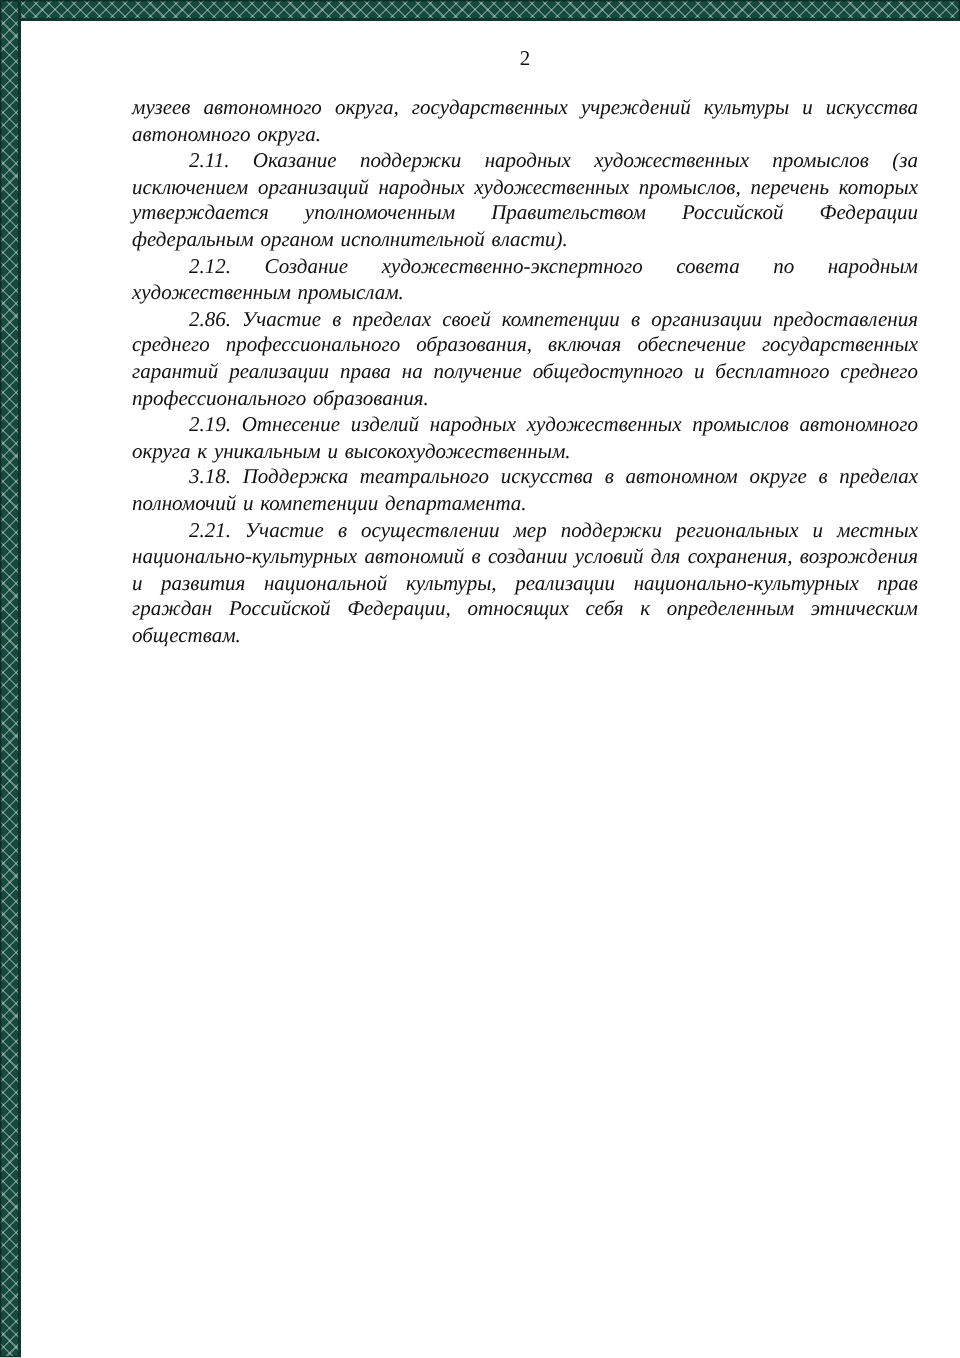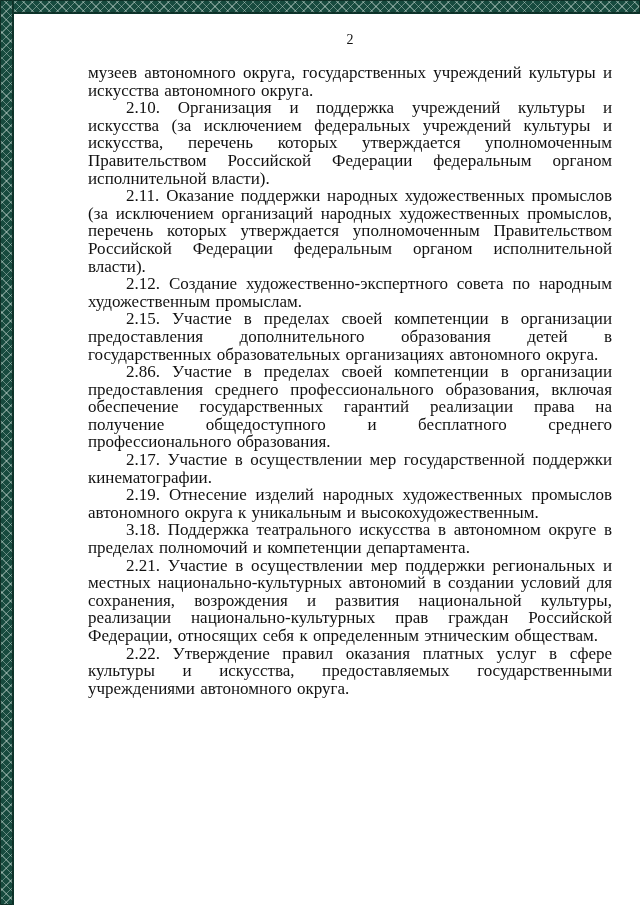--- a/index.html
+++ b/index.html
@@ -45,45 +45,42 @@
     left: 88px;
     right: 28px;
   }
   .page-number {
     text-align: center;
     font-size: 14px;
     margin: 0 0 16px 0;
   }
   .para {
     margin: 0;
-    font-size: 17px;
+    font-size: 14px;
     line-height: 17.6px;
     text-align: justify;
     text-indent: 38px;
     word-spacing: 1px;
+    font-style: italic;
   }
   .para.no-indent {
     text-indent: 0;
   }
 </style>
 </head>
 <body>
 
 <div class="page">
   <div class="ornament ornament-top"></div>
   <div class="ornament ornament-left"></div>
 
   <div class="content">
     <div class="page-number">2</div>
 
     <p class="para no-indent">музеев автономного округа, государственных учреждений культуры и искусства автономного округа.</p>
-    <p class="para">2.10. Организация и поддержка учреждений культуры и искусства (за исключением федеральных учреждений культуры и искусства, перечень которых утверждается уполномоченным Правительством Российской Федерации федеральным органом исполнительной власти).</p>
     <p class="para">2.11. Оказание поддержки народных художественных промыслов (за исключением организаций народных художественных промыслов, перечень которых утверждается уполномоченным Правительством Российской Федерации федеральным органом исполнительной власти).</p>
     <p class="para">2.12. Создание художественно-экспертного совета по народным художественным промыслам.</p>
-    <p class="para">2.15. Участие в пределах своей компетенции в организации предоставления дополнительного образования детей в государственных образовательных организациях автономного округа.</p>
     <p class="para">2.86. Участие в пределах своей компетенции в организации предоставления среднего профессионального образования, включая обеспечение государственных гарантий реализации права на получение общедоступного и бесплатного среднего профессионального образования.</p>
-    <p class="para">2.17. Участие в осуществлении мер государственной поддержки кинематографии.</p>
     <p class="para">2.19. Отнесение изделий народных художественных промыслов автономного округа к уникальным и высокохудожественным.</p>
     <p class="para">3.18. Поддержка театрального искусства в автономном округе в пределах полномочий и компетенции департамента.</p>
     <p class="para">2.21. Участие в осуществлении мер поддержки региональных и местных национально-культурных автономий в создании условий для сохранения, возрождения и развития национальной культуры, реализации национально-культурных прав граждан Российской Федерации, относящих себя к определенным этническим обществам.</p>
-    <p class="para">2.22. Утверждение правил оказания платных услуг в сфере культуры и искусства, предоставляемых государственными учреждениями автономного округа.</p>
   </div>
 </div>
 
 </body></html>

